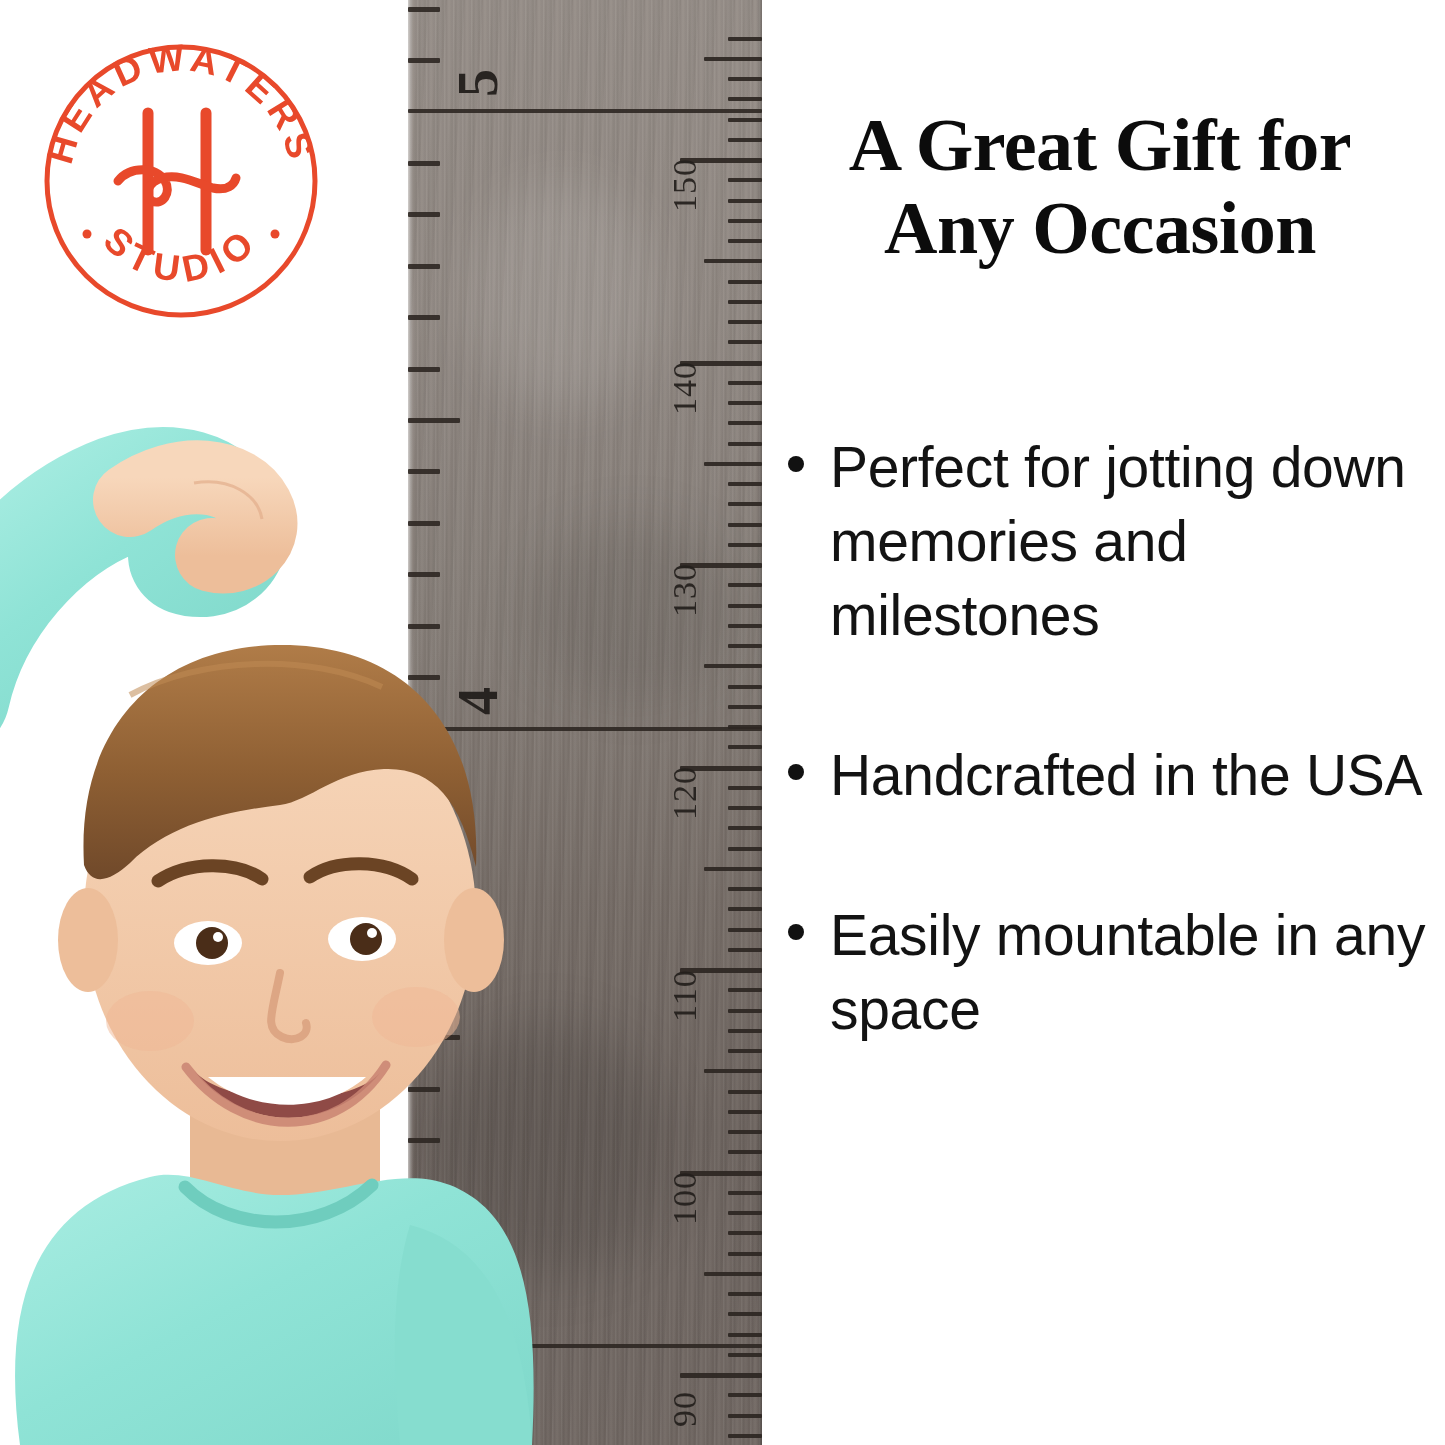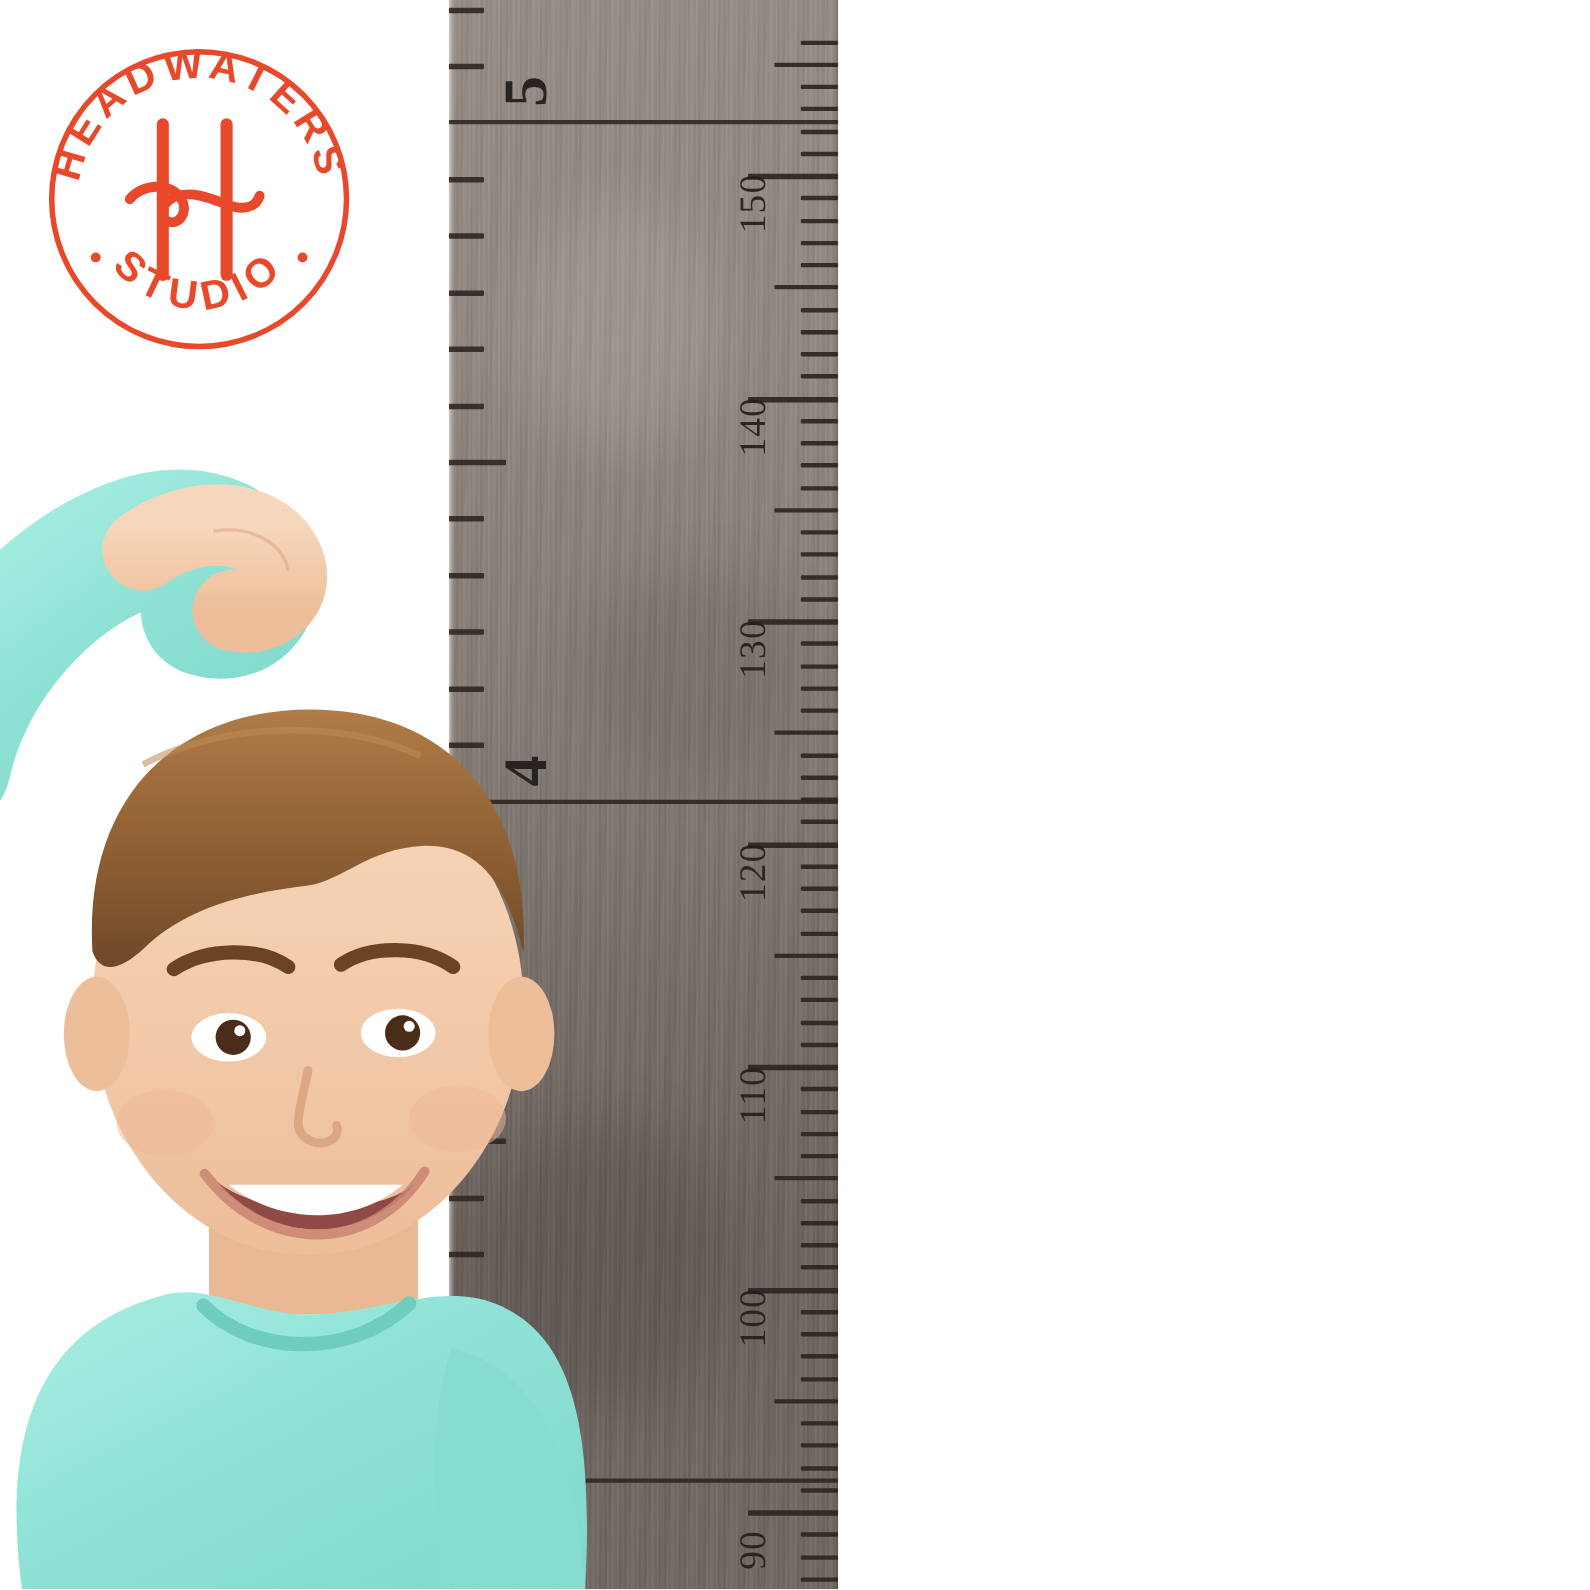--- a/index.html
+++ b/index.html
@@ -290,16 +290,34 @@
       <path d="M 214 676 C 262 736 350 740 400 678 C 370 712 250 714 214 676 Z" fill="#8F4A46"></path>
       <path d="M 228 682 C 272 718 342 720 386 682 Z" fill="#FFFFFF"></path>
       <path d="M 206 672 C 260 744 356 748 406 670" fill="none" stroke="#C98472" stroke-width="9" stroke-linecap="round" opacity=".85"></path>
 
       <ellipse cx="170" cy="626" rx="44" ry="30" fill="#F0B896" opacity=".5"></ellipse>
       <ellipse cx="436" cy="622" rx="44" ry="30" fill="#F0B896" opacity=".5"></ellipse>
     </svg>
   </div>
 
   <div class="panel">
-
+    <div class="headline">
+      <div>A Great Gift for</div>
+      <div>Any Occasion</div>
+    </div>
+
+    <div class="bullets">
+      <div class="bullet">
+        <span class="dot"></span>
+        <span class="btext">Perfect for jotting down memories and milestones</span>
+      </div>
+      <div class="bullet">
+        <span class="dot"></span>
+        <span class="btext">Handcrafted in the USA</span>
+      </div>
+      <div class="bullet">
+        <span class="dot"></span>
+        <span class="btext">Easily mountable in any space</span>
+      </div>
+    </div>
   </div>
 
 </div>
 
 </body></html>

